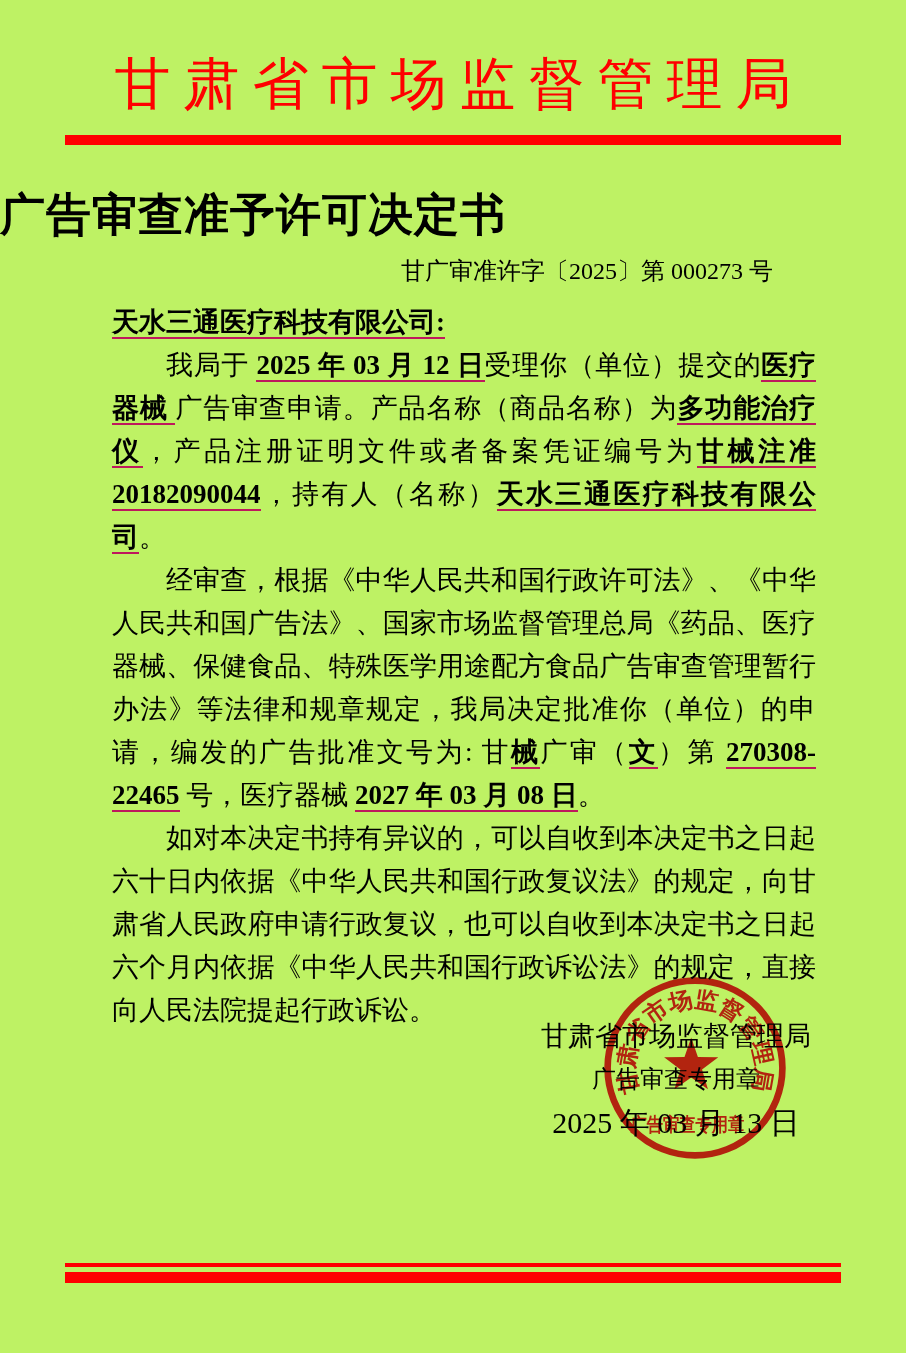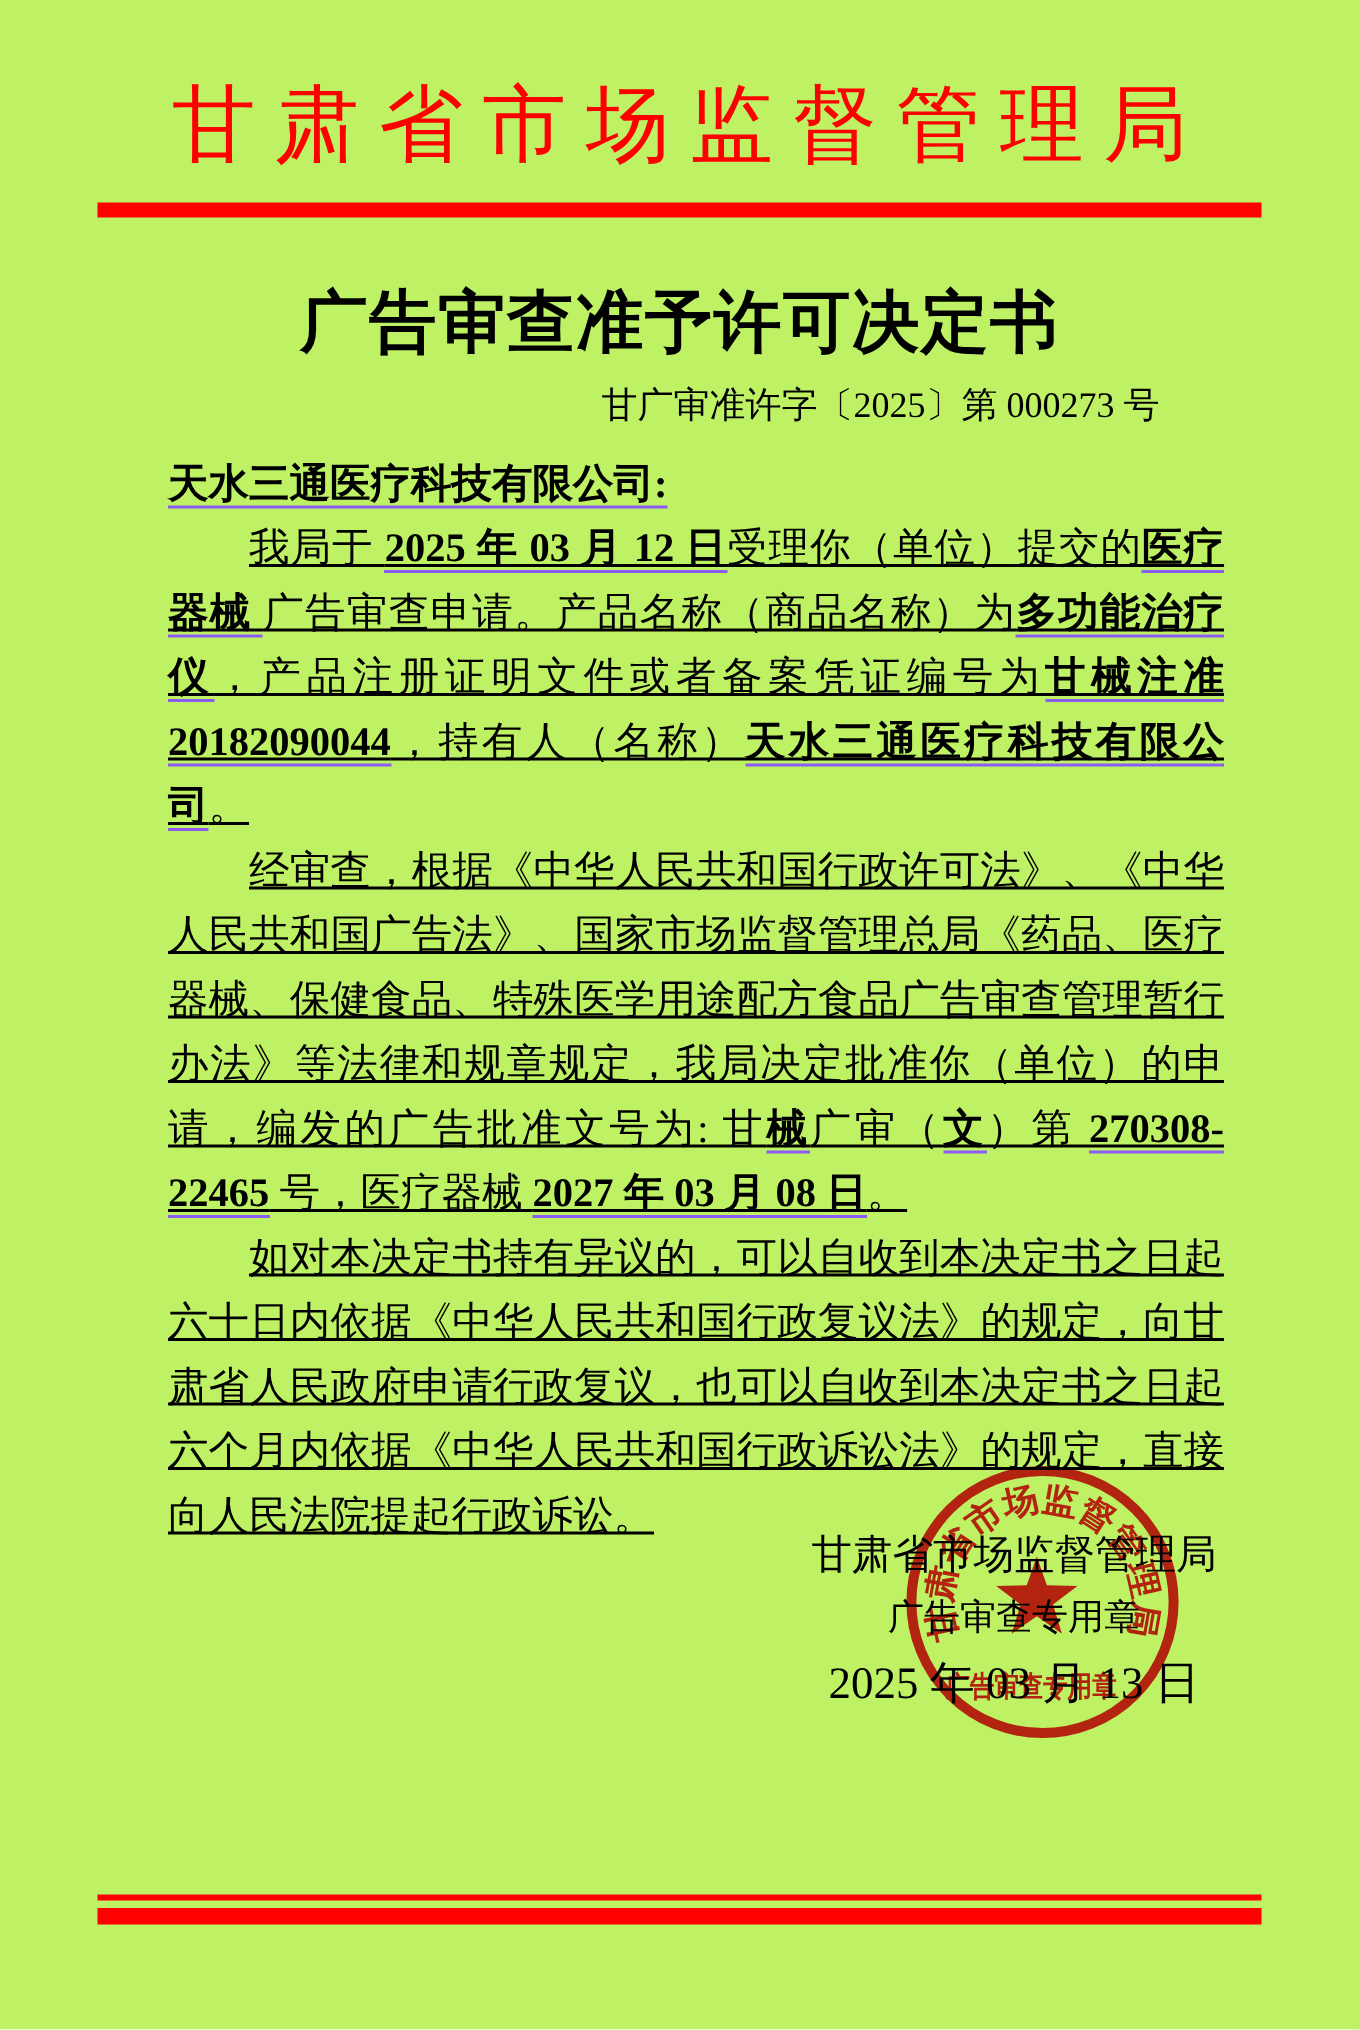--- a/index.html
+++ b/index.html
@@ -15,36 +15,36 @@
     padding-top:54px; text-align:center; color:var(--red);
     font-size:56px; line-height:60px; font-weight:400;
     letter-spacing:13px; padding-left:13px; white-space:nowrap;
   }
   .rule{ position:absolute; left:65px; width:776px; background:var(--red); }
   .rule-top{ top:135px; height:10px; }
   .rule-bottom-thin{ top:1263px; height:4px; }
   .rule-bottom-thick{ top:1272px; height:11px; }
   
   .doc-title{
-    margin-top:76px; text-align:center; font-size:45px; line-height:50px;
+    margin-top:76px; font-size:45px; line-height:50px;
     font-weight:bold; letter-spacing:1px;
   }
   .doc-number{
     margin-top:16px; text-align:right; padding-right:133px;
     font-size:24px; line-height:30px;
   }
   
   .content{
     margin:15px 0 0 112px; width:704px;
     font-size:27px; line-height:43px; text-align:justify;
     text-justify:inter-character;
   }
   .salutation{ font-weight:bold; }
-  .para{ text-indent:2em;text-decoration:underline; }
-  .u{ font-weight:bold; border-bottom:2px solid #8b5cf6; }
+  .para{ text-indent:2em; }
+  .u{ font-weight:bold; border-bottom:2px solid #be185d; }
   
   .signature{ position:absolute; top:1015px; right:90px; width:280px; text-align:center; }
   .sig-line1{ font-size:27px; line-height:43px; white-space:nowrap; }
   .sig-line2{ font-size:24px; line-height:43px; white-space:nowrap; }
   .sig-date { font-size:30px; line-height:43px; white-space:nowrap; }
   
   .seal{
     position:absolute; left:600px; top:973px; width:190px; height:190px;
     mix-blend-mode:multiply; opacity:.93; pointer-events:none;
   }

